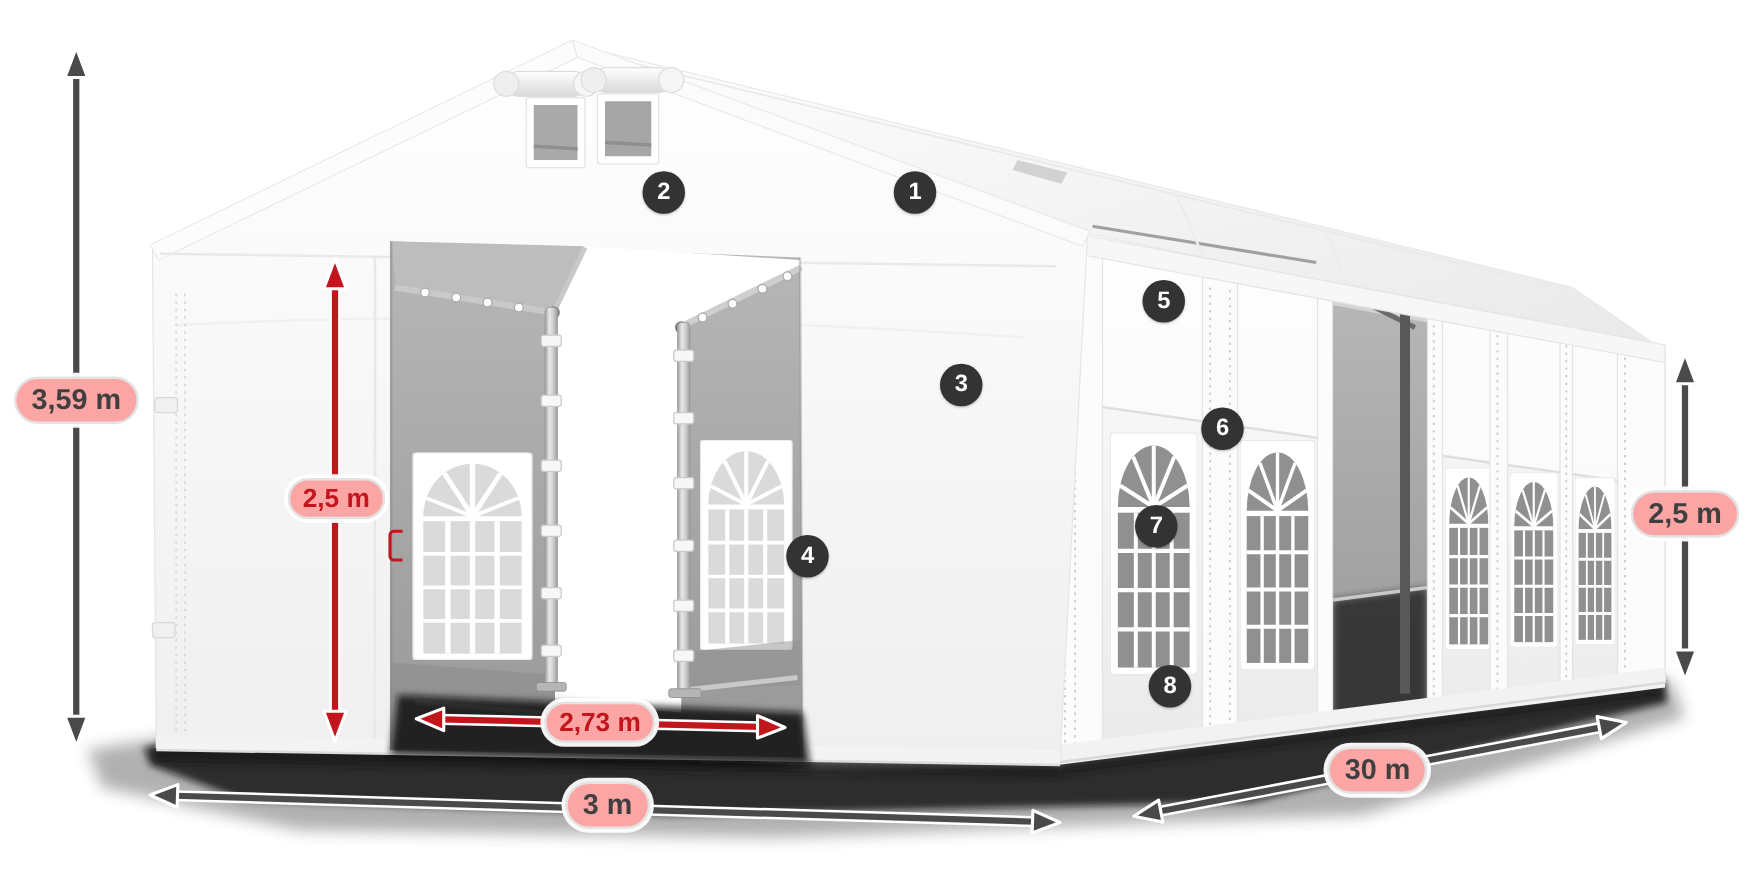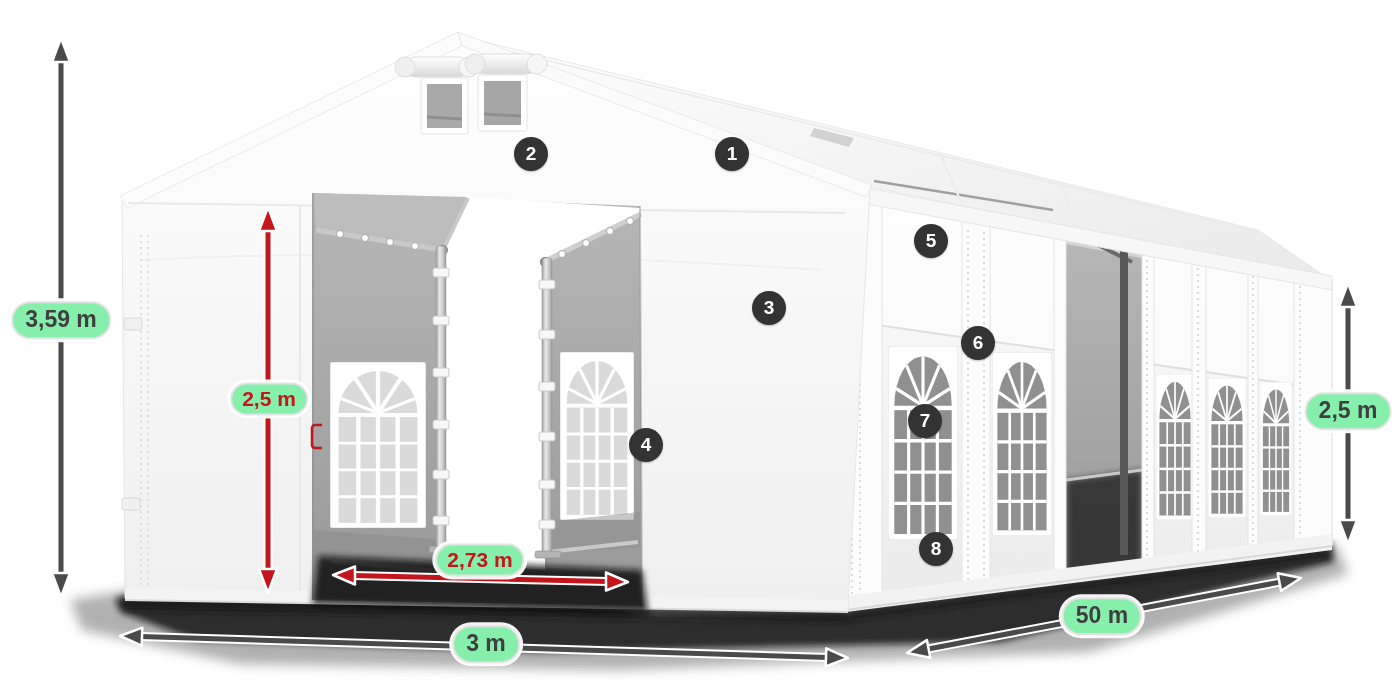--- a/index.html
+++ b/index.html
@@ -1,21 +1,21 @@
 <!DOCTYPE html>
 <html><head>
 <meta charset="utf-8">
 <style>
   html,body{margin:0;padding:0;background:#ffffff;}
   .stage{position:relative;width:1400px;height:700px;background:#ffffff;overflow:hidden;
          font-family:"Liberation Sans",sans-serif;}
   .stage svg{position:absolute;left:0;top:0;}
   .win-dark{--glass:#909090;}
   .win-light{--glass:#dadada;}
-  .pill{position:absolute;transform:translate(-50%,-50%);background:#86efac;
+  .pill{position:absolute;transform:translate(-50%,-50%);background:#fca5a5;
         border:2px solid #e3e3e3;border-radius:999px;padding:3px 12px;
         font-weight:bold;font-size:23px;color:#3f3f3f;line-height:1.2;
         box-shadow:0 0 0 3px rgba(255,255,255,.95),0 1px 4px rgba(0,0,0,.10);
         white-space:nowrap;z-index:3;}
   .pill.red{color:#c3151c;font-size:21px;padding:2px 10px;}
   .badge{position:absolute;transform:translate(-50%,-50%);width:34px;height:34px;
          border-radius:50%;background:#333333;color:#ffffff;display:flex;
          align-items:center;justify-content:center;font-weight:bold;font-size:19px;
          z-index:2;box-shadow:0 1px 2px rgba(0,0,0,.25);}
 </style>
@@ -273,23 +273,23 @@
       <line x1="1348" y1="303" x2="1348" y2="524" stroke="#ffffff" stroke-width="9"></line>
       <line x1="1348" y1="303" x2="1348" y2="524" stroke="#4a4a4a" stroke-width="5"></line>
       <polygon points="1348,283 1339,307 1357,307" fill="#4a4a4a" stroke="#ffffff" stroke-width="2.5"></polygon>
       <polygon points="1348,544 1339,520 1357,520" fill="#4a4a4a" stroke="#ffffff" stroke-width="2.5"></polygon>
     </g>
   </g>
 </svg>
 
 <div class="pill" style="left:61px;top:320px">3,59 m</div>
 <div class="pill red" style="left:269px;top:399px">2,5 m</div>
-<div class="pill red" style="left:480px;top:560px">2,73 m</div>
+<div class="pill red" style="left:480px;top:578px">2,73 m</div>
 <div class="pill" style="left:486px;top:644px">3 m</div>
-<div class="pill" style="left:1102px;top:616px">50 m</div>
+<div class="pill" style="left:1102px;top:616px">30 m</div>
 <div class="pill" style="left:1348px;top:411px">2,5 m</div>
 
 <div class="badge" style="left:732px;top:154px">1</div>
 <div class="badge" style="left:531px;top:154px">2</div>
 <div class="badge" style="left:769px;top:308px">3</div>
 <div class="badge" style="left:646px;top:445px">4</div>
 <div class="badge" style="left:931px;top:241px">5</div>
 <div class="badge" style="left:978px;top:343px">6</div>
 <div class="badge" style="left:925px;top:421px">7</div>
 <div class="badge" style="left:936px;top:549px">8</div>

